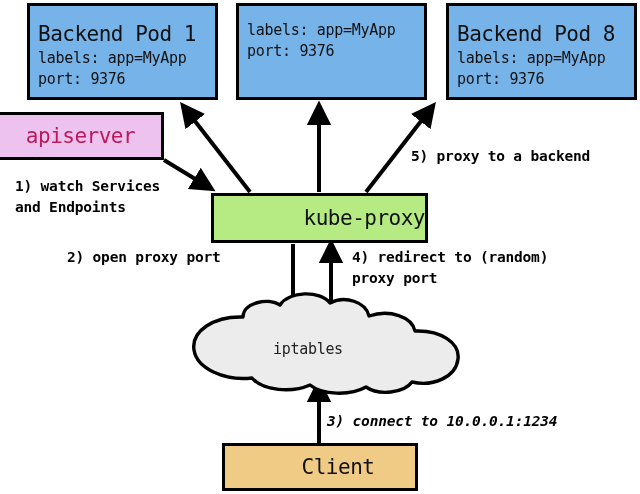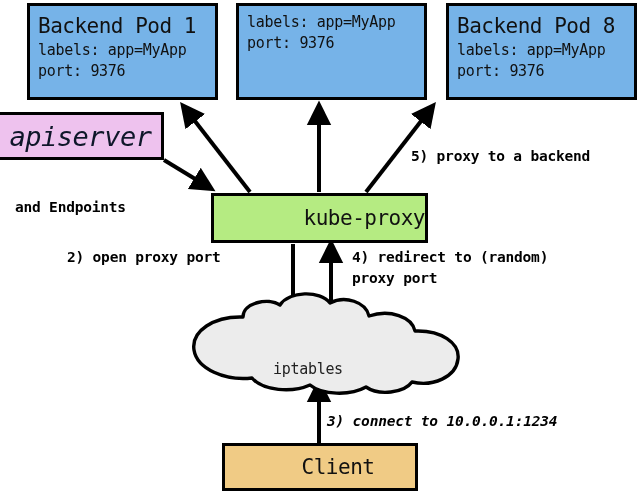--- a/index.html
+++ b/index.html
@@ -26,21 +26,21 @@
   .node {
     position: absolute;
     box-sizing: border-box;
     border: 3px solid #000000;
     display: flex;
     flex-direction: column;
     justify-content: center;
   }
   .pod {
     background: #76b3e8;
-    padding: 6px 8px 4px 8px;
+    padding: 14px 8px 4px 8px;
     justify-content: flex-start;
   }
   .pod-title {
     font-size: 21px;
     line-height: 28px;
     color: #111111;
     white-space: nowrap;
     letter-spacing: -0.5px;
   }
   .pod-line {
@@ -48,24 +48,23 @@
     line-height: 21px;
     color: #111111;
     white-space: nowrap;
     letter-spacing: -0.3px;
   }
   .apiserver {
     background: #eec2ee;
     align-items: center;
   }
   .apiserver-label {
-    font-size: 27px;
-    color: #0f172a;
+    font-size: 21px;
+    color: #be185d;
     letter-spacing: -0.5px;
-    font-style: italic;
   }
   .kubeproxy {
     background: #b5eb82;
     align-items: flex-end;
   }
   .kubeproxy-label {
     font-size: 21px;
     color: #111111;
     letter-spacing: -0.5px;
   }
@@ -78,21 +77,20 @@
     font-size: 21px;
     color: #111111;
     letter-spacing: -0.5px;
   }
   .cloud-label {
     position: absolute;
     font-size: 15px;
     color: #222222;
     letter-spacing: -0.3px;
     white-space: nowrap;
-    margin-top: 20px;
   }
   .step {
     position: absolute;
     font-size: 14.5px;
     font-weight: bold;
     line-height: 21px;
     color: #000000;
     white-space: nowrap;
     letter-spacing: -0.2px;
   }
@@ -163,20 +161,21 @@
   <div class="node kubeproxy" style="left:211px; top:193px; width:217px; height:50px;">
     <div class="kubeproxy-label">kube-proxy</div>
   </div>
 
   <div class="cloud-label" style="left:273px; top:340px;">iptables</div>
 
   <div class="node client" style="left:222px; top:443px; width:196px; height:48px;">
     <div class="client-label">Client</div>
   </div>
 
+  <div class="step" style="left:15px; top:176px;">1) watch Services</div>
   <div class="step" style="left:15px; top:197px;">and Endpoints</div>
 
   <div class="step" style="left:67px; top:247px;">2) open proxy port</div>
 
   <div class="step" style="left:327px; top:411px;font-style:italic;">3) connect to 10.0.0.1:1234</div>
 
   <div class="step" style="left:352px; top:247px;">4) redirect to (random)</div>
   <div class="step" style="left:352px; top:268px;">proxy port</div>
 
   <div class="step" style="left:411px; top:146px;">5) proxy to a backend</div>

